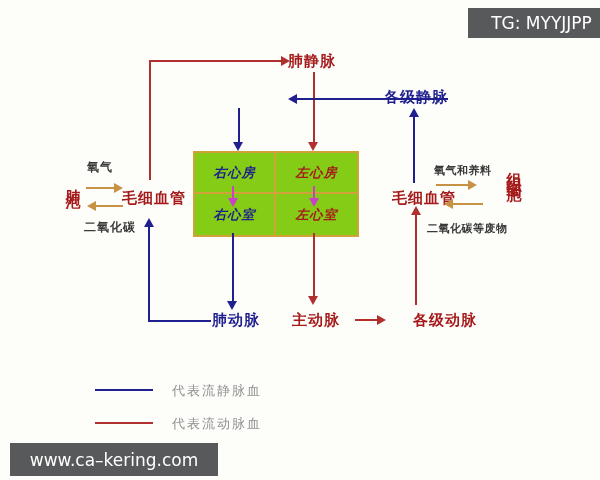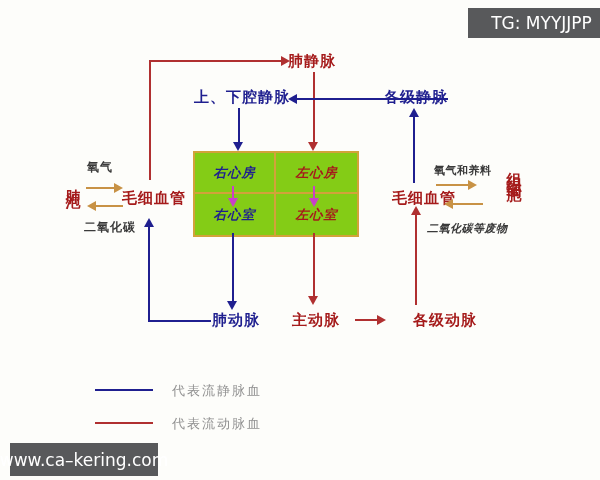--- a/index.html
+++ b/index.html
@@ -54,41 +54,40 @@
         font-size:13px;font-weight:bold;font-style:italic;letter-spacing:1px;}
   .cell.br{border-right:2px solid var(--border);}
   .cell.bb{border-bottom:2px solid var(--border);}
 
   
   .legend-text{position:absolute;font-size:13px;color:var(--legend);letter-spacing:2px;white-space:nowrap;}
 
   
   .wm{position:absolute;background:var(--wm);color:#fff;display:flex;align-items:center;justify-content:center;white-space:nowrap;}
   .wm.tr{left:468px;top:8px;width:147px;height:30px;font-size:17px;}
-  .wm.bl{left:10px;top:443px;width:148px;height:33px;font-size:17px;}
+  .wm.bl{left:10px;top:443px;width:208px;height:33px;font-size:17px;}
 </style>
 </head>
 <body>
 
 <div class="canvas">
 
   <div class="wm tr">TG: MYYJJPP</div>
   <div class="wm bl">www.ca–kering.com</div>
 
   <div class="vline bg-red" style="left:149px;top:60px;height:120px;"></div>
   <div class="hline bg-red" style="left:149px;top:60px;width:132px;"></div>
   <div class="ah right c-red" style="left:281px;top:56px;"></div>
   <div class="lbl big t-red" style="left:288px;top:52px;">肺静脉</div>
 
   <div class="vline bg-red" style="left:313px;top:72px;height:70px;"></div>
   <div class="ah down c-red" style="left:308px;top:142px;"></div>
 
   <div class="hline bg-blue" style="left:297px;top:98px;width:151px;"></div>
   <div class="ah left c-blue" style="left:288px;top:94px;"></div>
-  <div class="lbl big t-blue" style="left:194px;top:88px;">上、下腔静脉</div>
   <div class="lbl big t-blue" style="left:384px;top:88px;">各级静脉</div>
 
   <div class="vline bg-blue" style="left:238px;top:108px;height:34px;"></div>
   <div class="ah down c-blue" style="left:233px;top:142px;"></div>
 
   <div class="ah up c-blue" style="left:409px;top:108px;"></div>
   <div class="vline bg-blue" style="left:413px;top:117px;height:66px;"></div>
 
   <div class="heart">
     <div class="cell br bb t-blue">右心房</div>
@@ -129,21 +128,21 @@
   <div class="ah left c-tan" style="left:87px;top:201px;"></div>
   <div class="hline bg-tan" style="left:96px;top:205px;width:27px;"></div>
   <div class="lbl small t-ink" style="left:84px;top:219px;">二氧化碳</div>
 
   <div class="lbl tiny t-ink" style="left:434px;top:163px;">氧气和养料</div>
   <div class="hline bg-tan" style="left:436px;top:184px;width:32px;"></div>
   <div class="ah right c-tan" style="left:468px;top:180px;"></div>
   <div class="lbl big t-red" style="left:392px;top:189px;">毛细血管</div>
   <div class="ah left c-tan" style="left:444px;top:199px;"></div>
   <div class="hline bg-tan" style="left:453px;top:203px;width:30px;"></div>
-  <div class="lbl tiny t-ink" style="left:427px;top:221px;font-style:italic;">二氧化碳等废物</div>
+  <div class="lbl tiny t-ink" style="left:427px;top:221px;">二氧化碳等废物</div>
   <div class="lbl big t-red vert" style="left:504px;top:160px;">组织细胞</div>
 
   <div class="hline bg-blue" style="left:95px;top:389px;width:58px;"></div>
   <div class="legend-text" style="left:172px;top:382px;">代表流静脉血</div>
   <div class="hline bg-red" style="left:95px;top:422px;width:58px;"></div>
   <div class="legend-text" style="left:172px;top:415px;">代表流动脉血</div>
 
 </div>
 
 </body></html>

